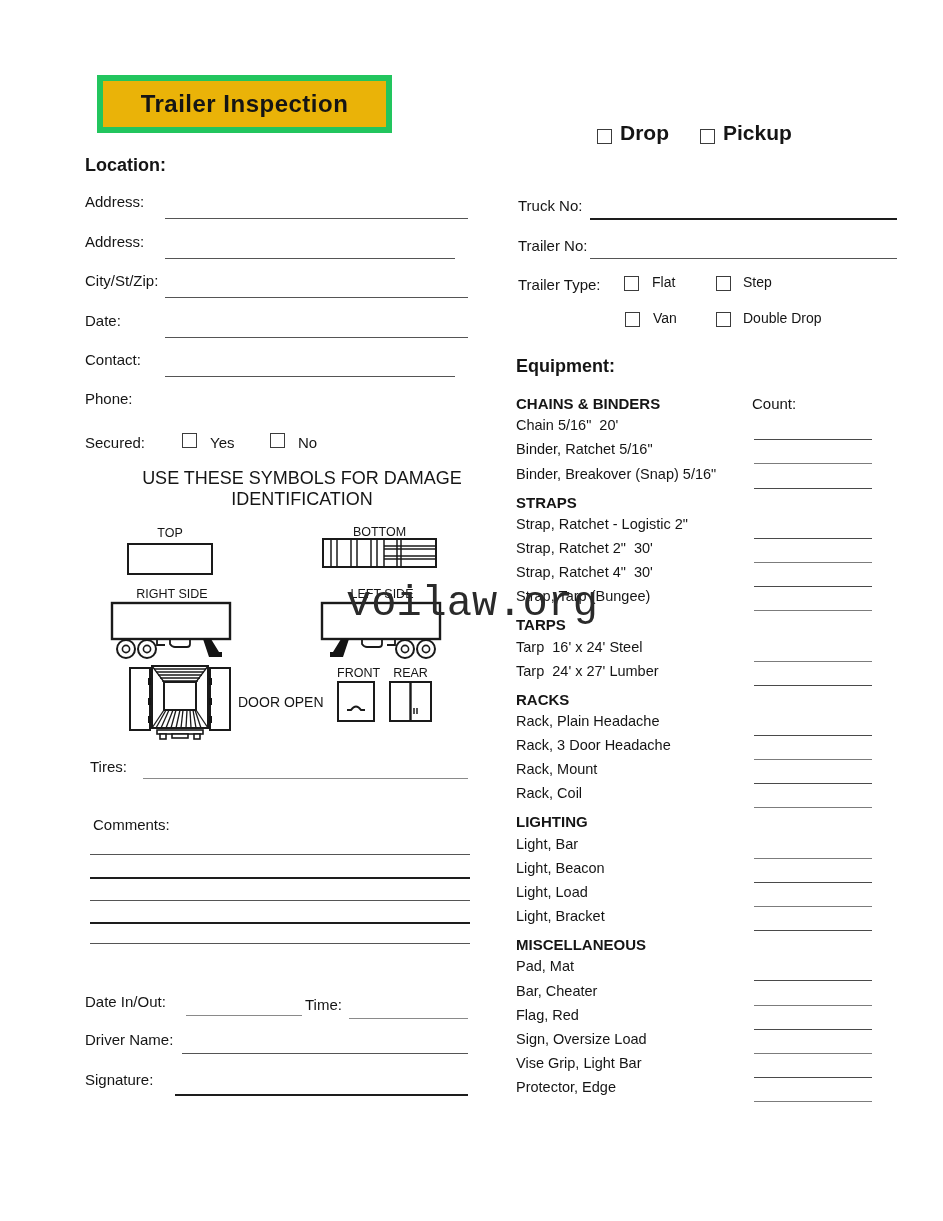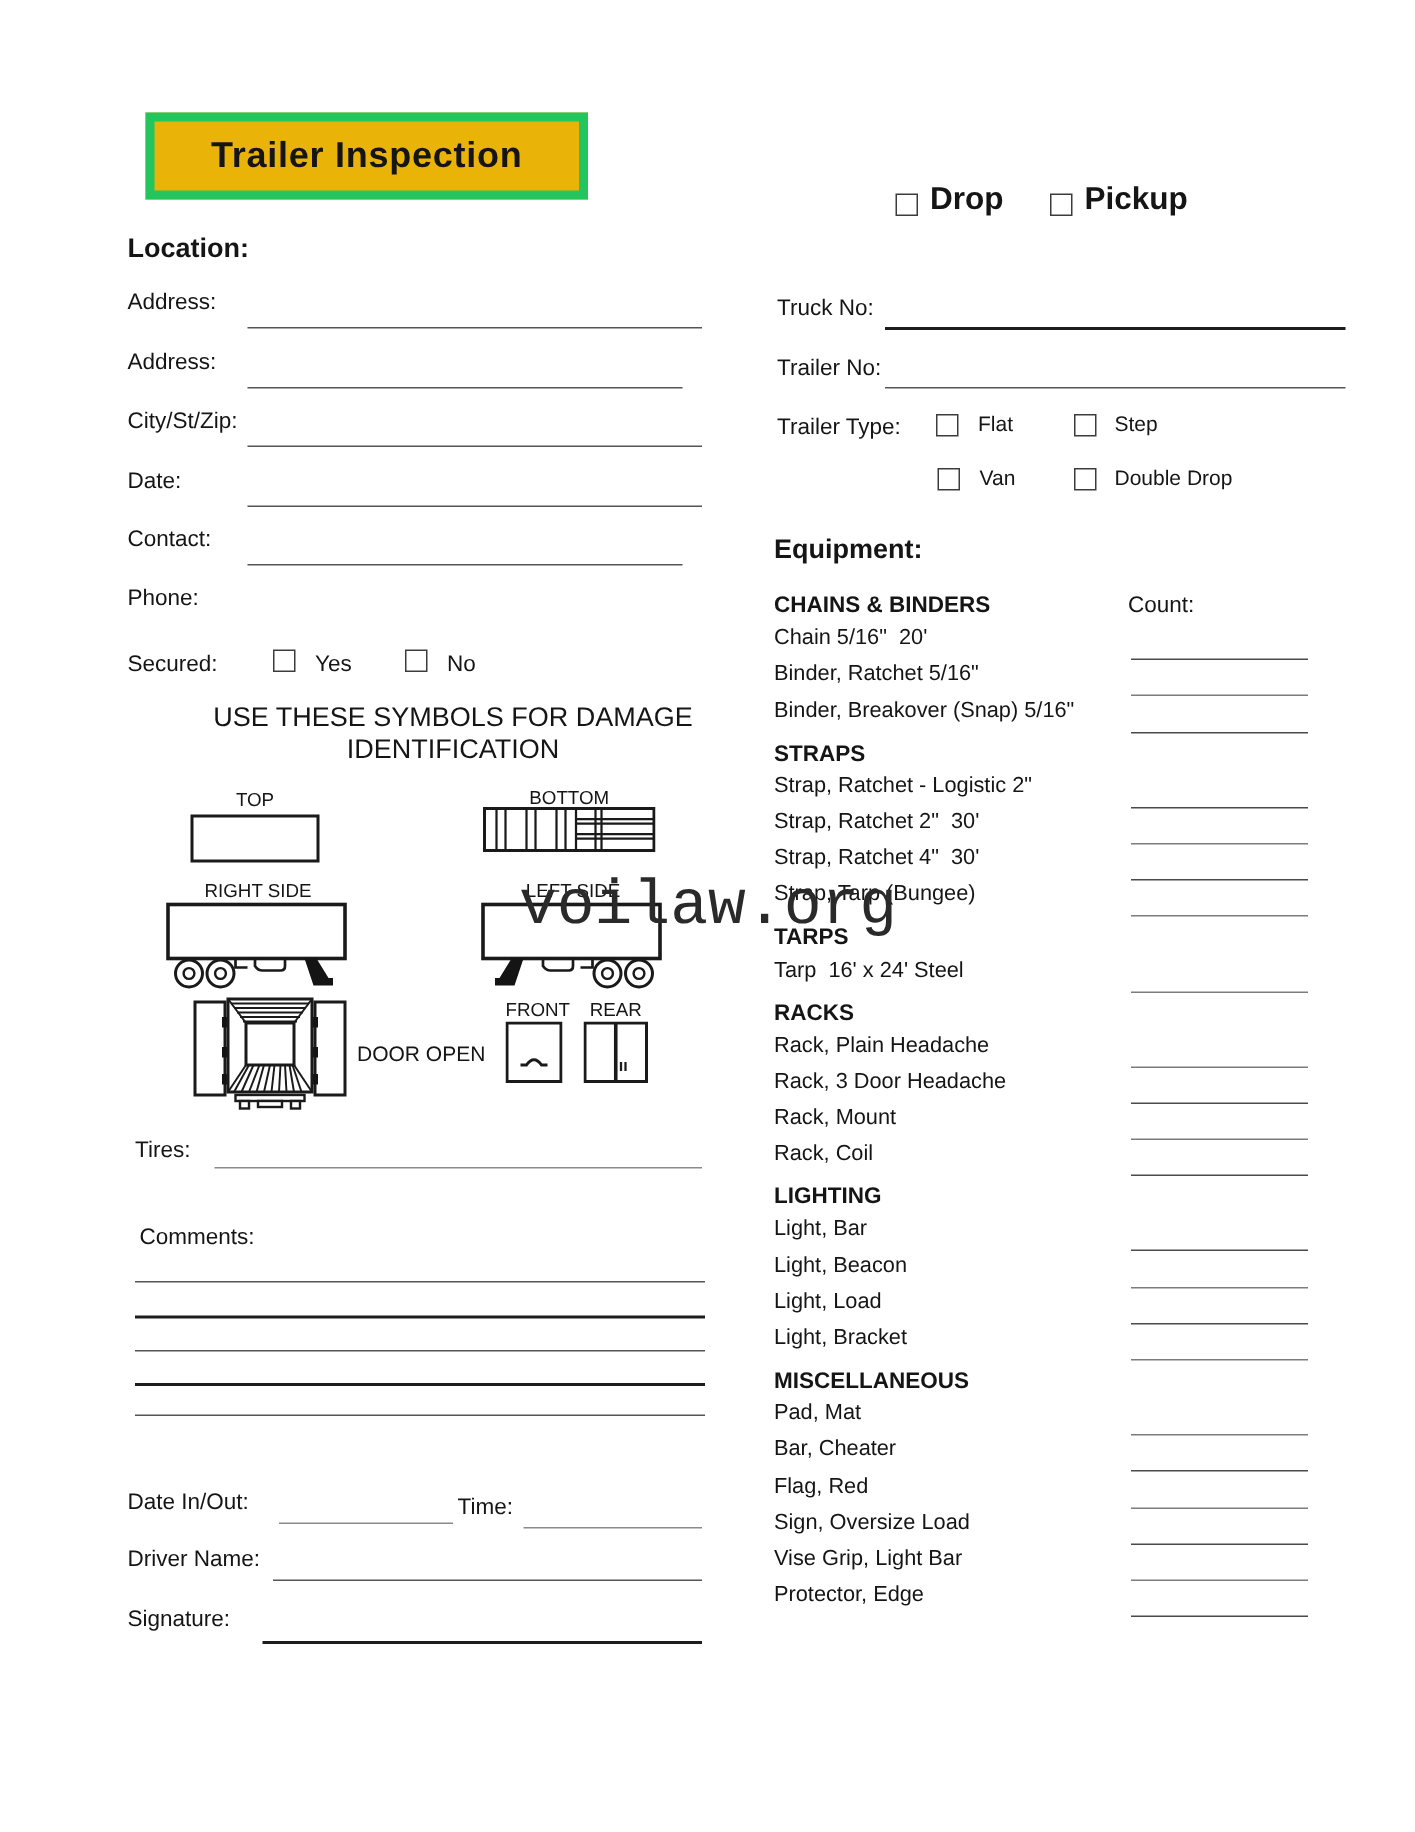--- a/index.html
+++ b/index.html
@@ -266,20 +266,24 @@
         <span class="eq-item-label">Strap, Tarp (Bungee)</span>
         <div class="count-line"></div>
       </div>
       <div class="eq-row eq-head">
         <span class="eq-head-label">TARPS</span>
       </div>
       <div class="eq-row">
         <span class="eq-item-label">Tarp&nbsp; 16' x 24' Steel</span>
         <div class="count-line"></div>
       </div>
+      <div class="eq-row">
+        <span class="eq-item-label">Tarp&nbsp; 24' x 27' Lumber</span>
+        <div class="count-line"></div>
+      </div>
       <div class="eq-row eq-head">
         <span class="eq-head-label">RACKS</span>
       </div>
       <div class="eq-row">
         <span class="eq-item-label">Rack, Plain Headache</span>
         <div class="count-line"></div>
       </div>
       <div class="eq-row">
         <span class="eq-item-label">Rack, 3 Door Headache</span>
         <div class="count-line"></div>

